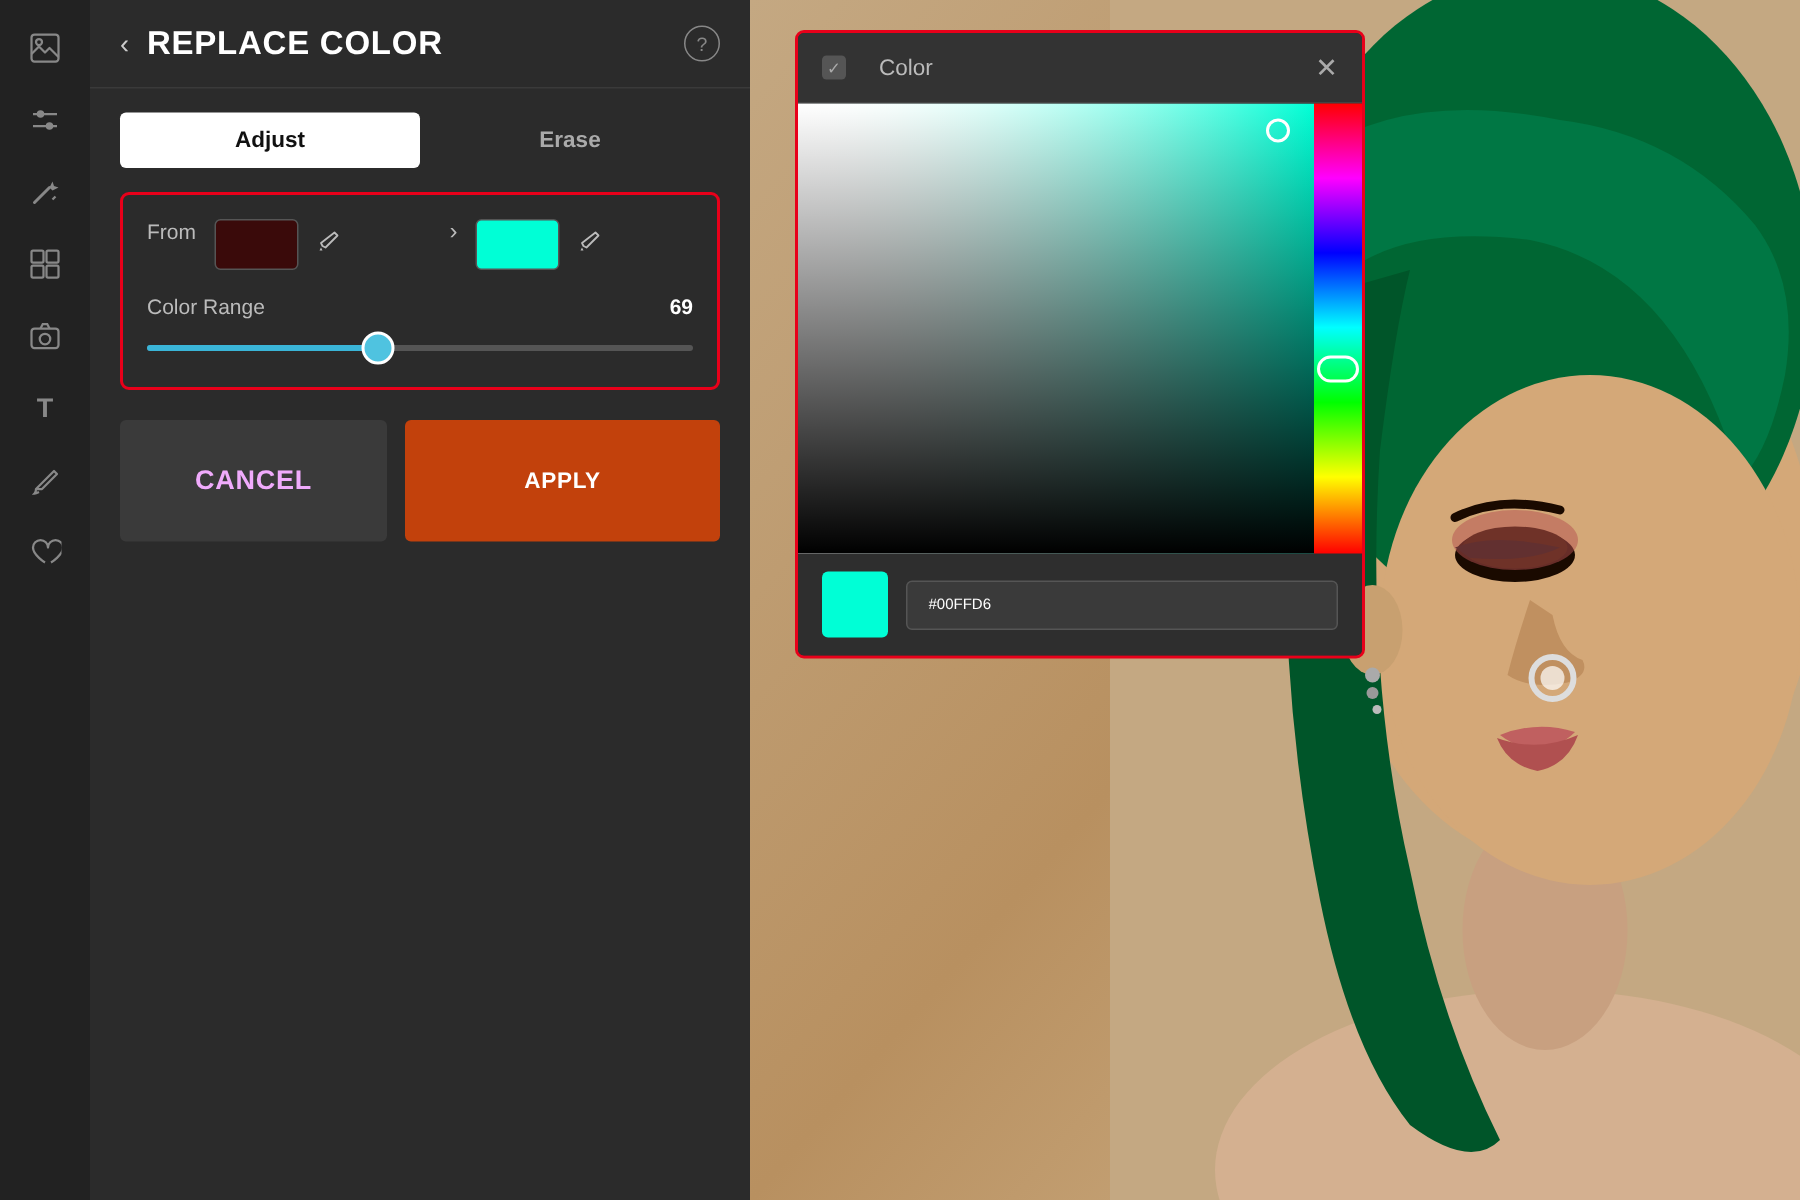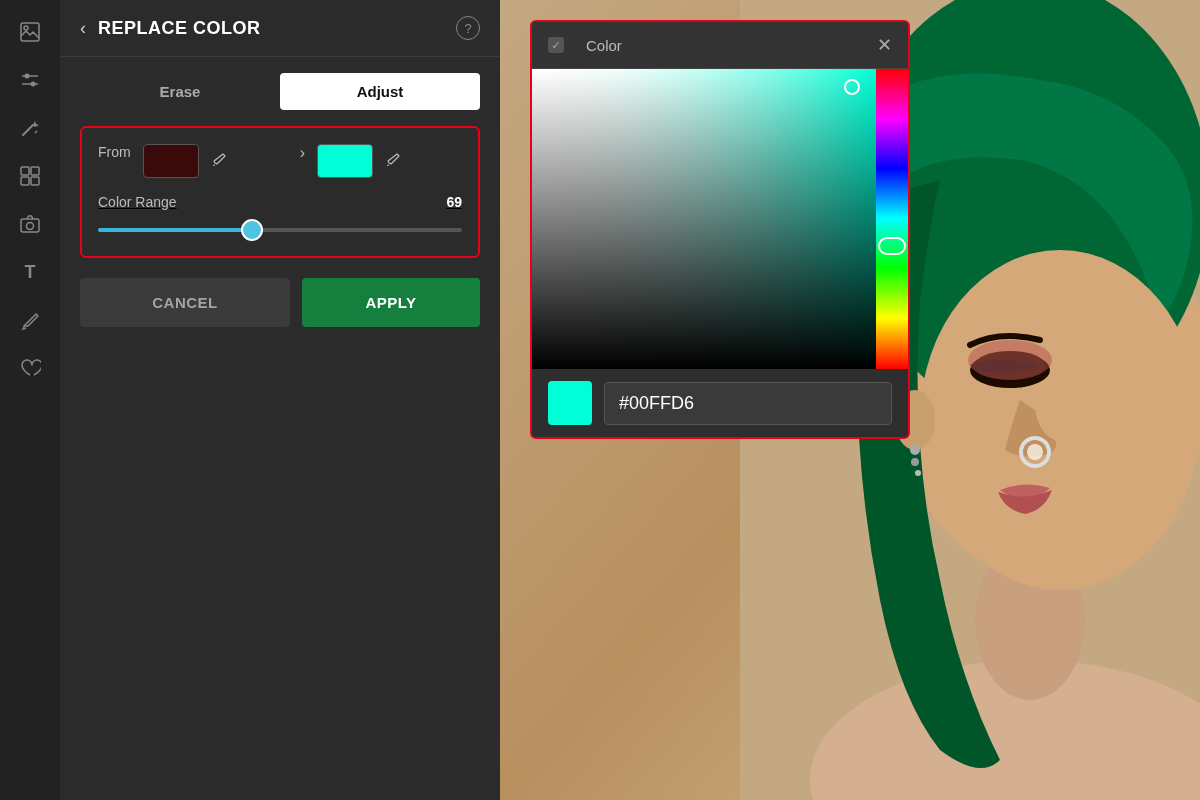--- a/index.html
+++ b/index.html
@@ -56,21 +56,21 @@
     }
     .back-btn {
       color: #ccc;
       font-size: 18px;
       cursor: pointer;
       background: none;
       border: none;
     }
     .panel-title {
       color: #fff;
-      font-size: 18px;
+      font-size: 22px;
       font-weight: 600;
       letter-spacing: 0.5px;
       flex: 1;
     }
     .help-btn {
       width: 24px;
       height: 24px;
       border-radius: 50%;
       border: 1px solid #888;
       color: #888;
@@ -145,21 +145,20 @@
     }
     .arrow-icon {
       color: #bbb;
       font-size: 16px;
     }
 
     .range-row {
       display: flex;
       justify-content: space-between;
       margin-bottom: 10px;
-      text-decoration: underline;
     }
     .range-label {
       color: #bbb;
       font-size: 14px;
     }
     .range-value {
       color: #fff;
       font-size: 14px;
       font-weight: 600;
     }
@@ -201,32 +200,32 @@
     
     .action-buttons {
       display: flex;
       gap: 12px;
       padding: 20px;
     }
     .cancel-btn {
       flex: 1;
       padding: 16px;
       background: #3a3a3a;
-      color: #a3a3a3;
+      color: #f0abfc;
       border: none;
       border-radius: 4px;
-      font-size: 15px;
+      font-size: 18px;
       font-weight: 700;
       letter-spacing: 0.5px;
       cursor: pointer;
     }
     .apply-btn {
       flex: 1;
-      padding: 0;
-      background: #15803d;
+      padding: 32px;
+      background: #c2410c;
       color: #fff;
       border: none;
       border-radius: 4px;
       font-size: 15px;
       font-weight: 700;
       letter-spacing: 0.5px;
       cursor: pointer;
     }
 
     
@@ -375,21 +374,21 @@
       border-radius: 4px;
       background: #00ffd6;
     }
     .hex-input {
       flex: 1;
       padding: 10px 14px;
       background: #3a3a3a;
       border: 1px solid #555;
       border-radius: 4px;
       color: #fff;
-      font-size: 18px;
+      font-size: 10px;
     }
   </style>
 </head>
 <body>
 
 <div class="left-toolbar">
   <div class="toolbar-icon">
     <svg width="22" height="22" viewBox="0 0 22 22" fill="none">
       <rect x="2" y="2" width="18" height="18" rx="2" stroke="#888" stroke-width="1.5"></rect>
       <circle cx="7" cy="7" r="2" stroke="#888" stroke-width="1.5"></circle>
@@ -444,22 +443,22 @@
 
 <div class="panel">
 
   <div class="panel-header">
     <button class="back-btn">‹</button>
     <span class="panel-title">REPLACE COLOR</span>
     <div class="help-btn">?</div>
   </div>
 
   <div class="tab-bar">
+    <button class="tab-btn active">Adjust</button>
     <button class="tab-btn inactive">Erase</button>
-    <button class="tab-btn active">Adjust</button>
   </div>
 
   <div class="color-replace-section">
 
     <div class="from-to-row">
       <span class="from-label">From</span>
       <div class="color-swatch-group">
         <div class="color-swatch swatch-from"></div>
         <span class="eye-dropper">
           <svg width="16" height="16" viewBox="0 0 16 16" fill="none">

